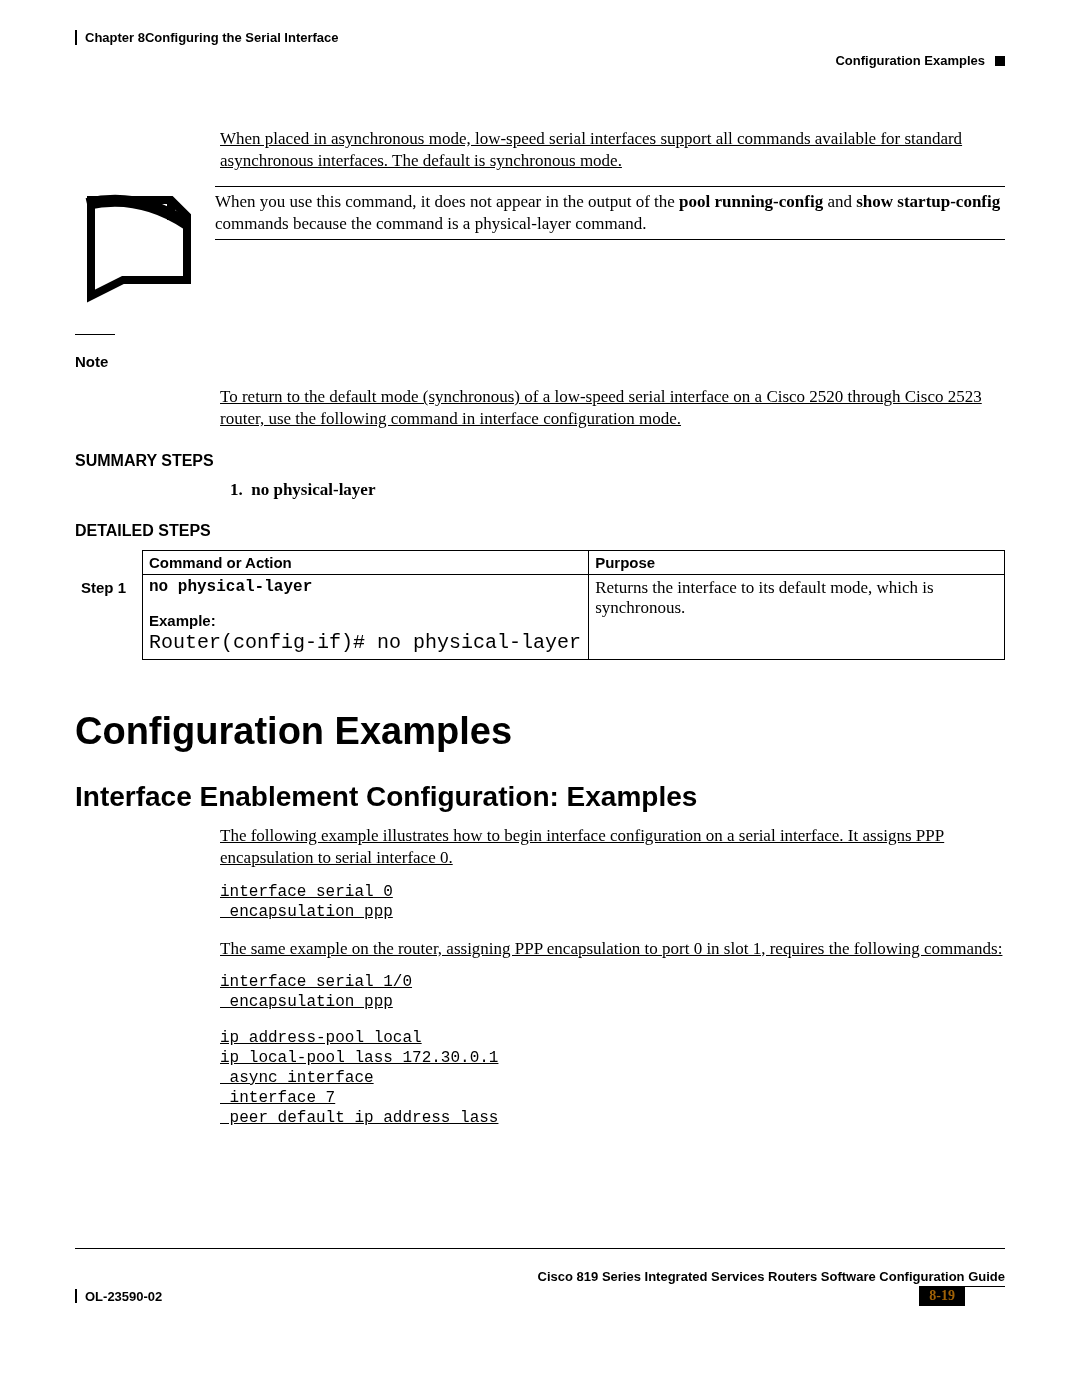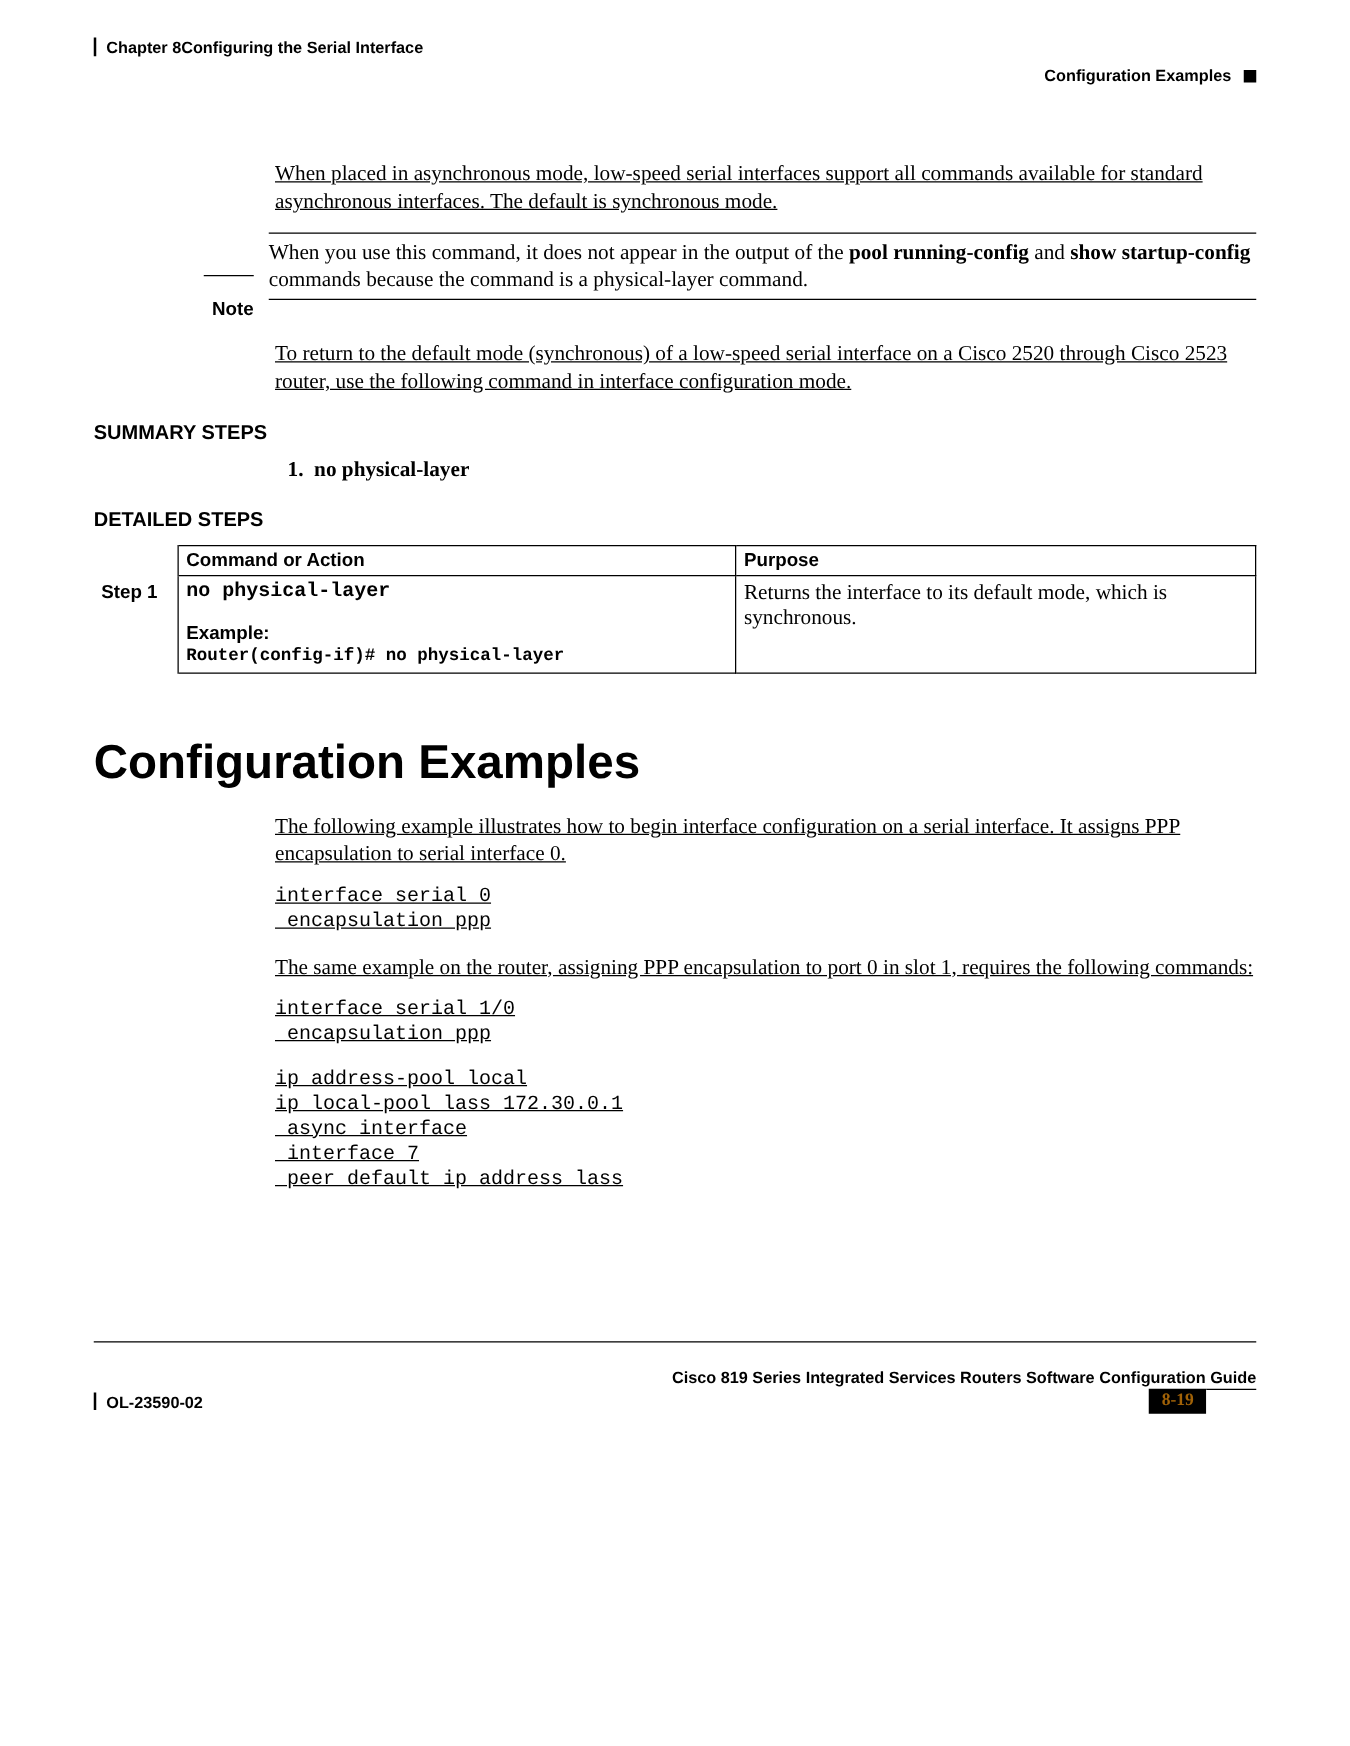--- a/index.html
+++ b/index.html
@@ -97,24 +97,23 @@
     border-top: 1px solid #000;
     border-bottom: 1px solid #000;
   }
   .cmd-bold-mono {
     font-family: "Courier New", monospace;
     font-weight: bold;
     font-size: 16px;
   }
   .mono {
     font-family: "Courier New", monospace;
-    font-size: 14px;
+    font-size: 20px;
     white-space: pre;
     margin: 2px 0;
-    font-weight: bold;
   }
   .example-label {
     font-family: Arial, Helvetica, sans-serif;
     font-weight: bold;
     font-size: 15px;
     margin-top: 16px;
   }
   h1.sect {
     font-family: Arial, Helvetica, sans-serif;
     font-weight: bold;
@@ -182,21 +181,20 @@
   .note-full {
     display: flex;
     gap: 12px;
     align-items: flex-start;
     margin: 10px 0 16px 0;
   }
   .note-left-col {
     width: 128px;
     display: flex;
     flex-direction: column;
-    align-items: flex-end;
     gap: 16px;
     flex-shrink: 0;
   }
   .note-right-col {
     flex: 1;
   }
   .hr-inset {
     border: none;
     border-top: 1px solid #000;
     margin: 2px 0;
@@ -271,20 +269,21 @@
         <div class="example-label">Example:</div>
         <div class="mono">Router(config-if)# no physical-layer</div>
       </td>
       <td>Returns the interface to its default mode, which is synchronous.</td>
     </tr>
   </tbody>
     </table>
 
   <h1 class="sect">Configuration Examples</h1>
 
+  <h2 class="sect">Interface Enablement Configuration: Examples</h2>
 
   <div class="content-col">
     <p class="body-para">The following example illustrates how to begin interface configuration on a serial interface. It assigns PPP encapsulation to serial interface 0.</p>
     <div class="code-block">interface serial 0
  encapsulation ppp</div>
 
     <p class="body-para">The same example on the router, assigning PPP encapsulation to port 0 in slot 1, requires the following commands:</p>
     <div class="code-block">interface serial 1/0
  encapsulation ppp</div>
 

